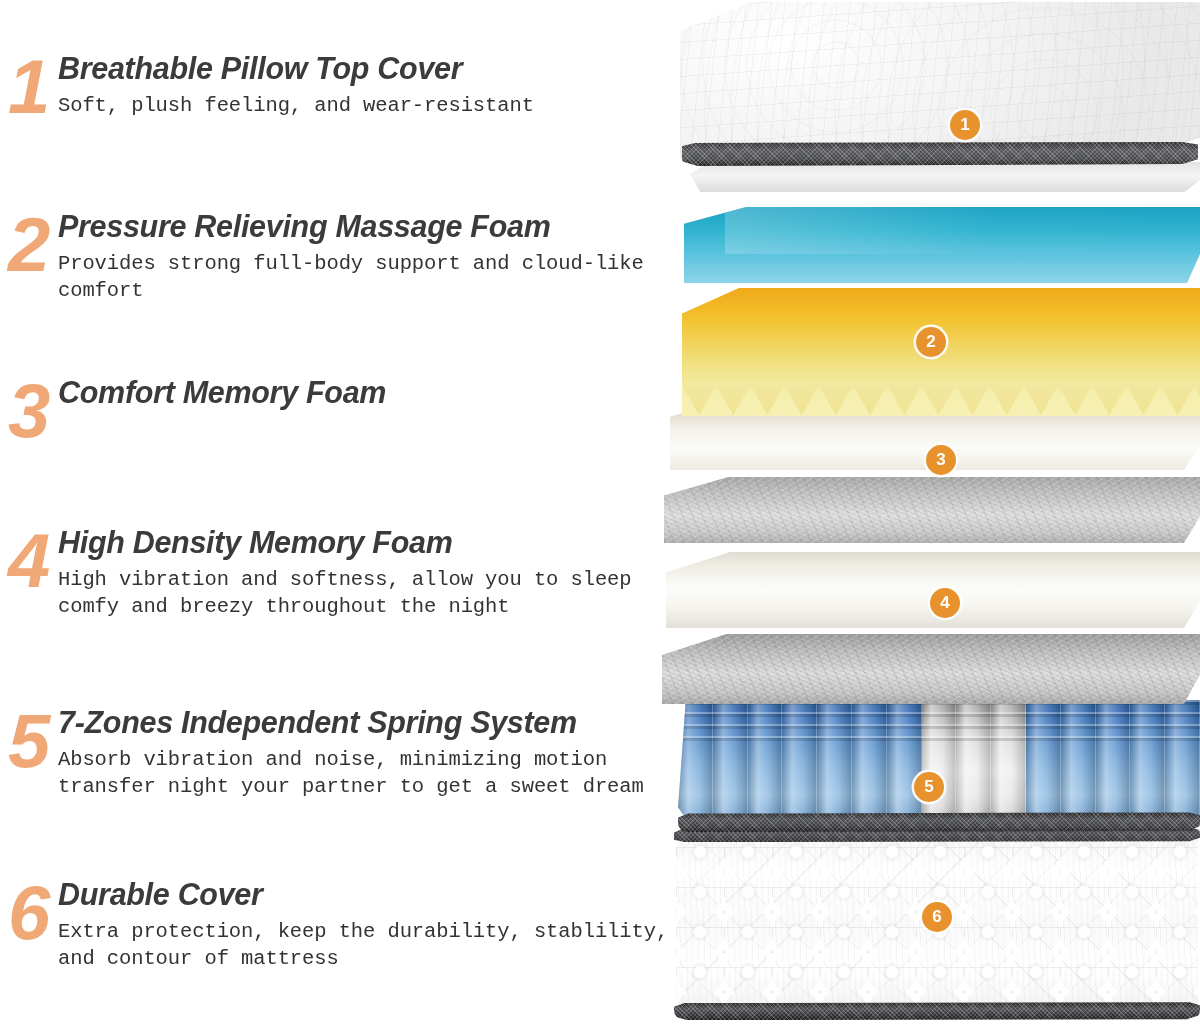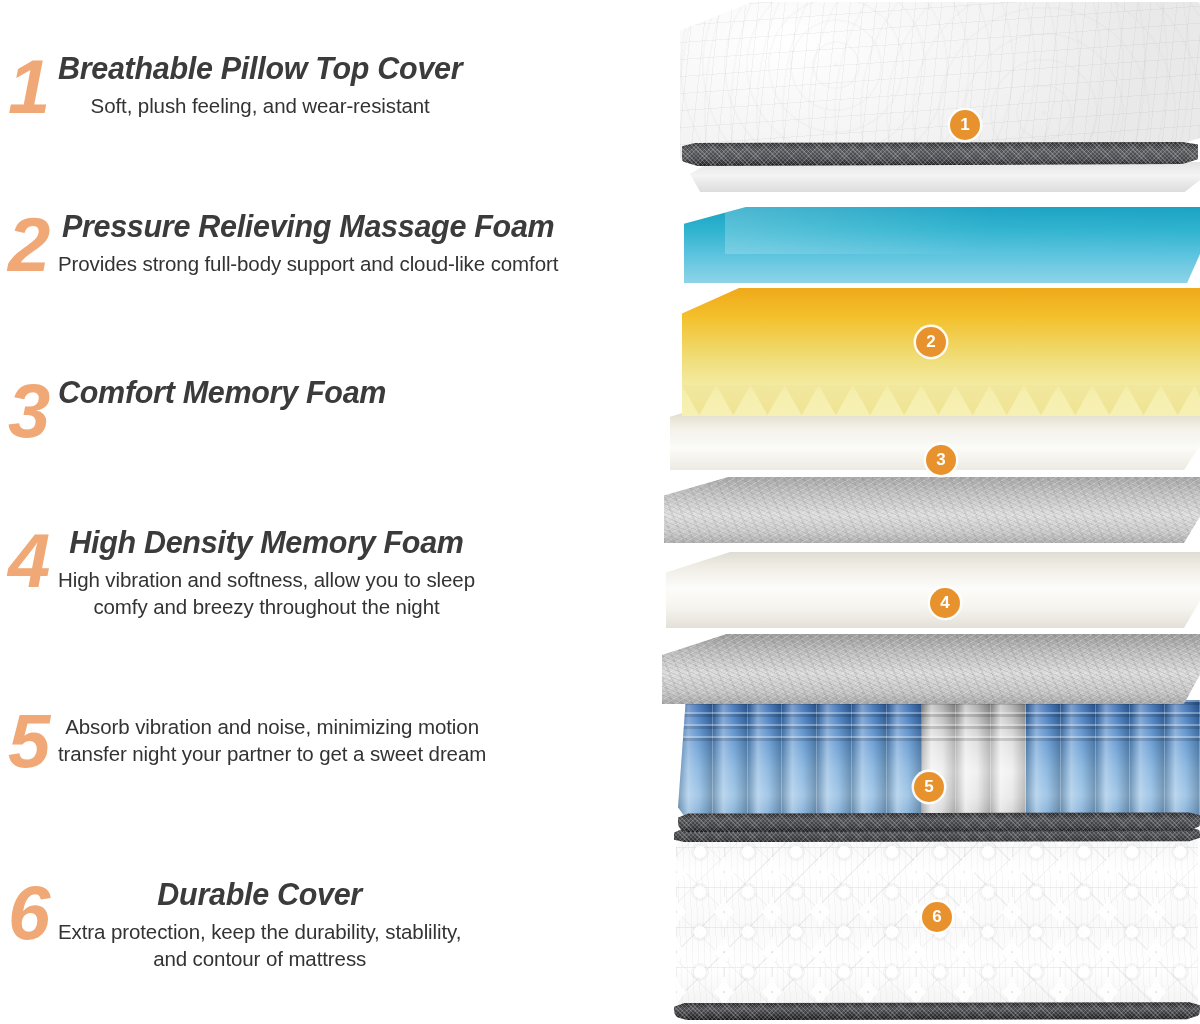--- a/index.html
+++ b/index.html
@@ -37,39 +37,39 @@
     font-weight: bold;
     color: #efa876;
     font-family: "Liberation Sans", sans-serif;
     letter-spacing: -1px;
     user-select: none;
   }
   .feat-body {
     position: absolute;
     left: 58px;
     top: 0;
-    text-align: center;
   }
   .feat-title {
     font-size: 30.5px;
     font-style: italic;
     font-weight: bold;
     color: #3b3b3b;
     line-height: 1.08;
     white-space: nowrap;
     letter-spacing: -0.3px;
   }
   .feat-desc {
     margin-top: 7px;
     font-size: 20.5px;
     font-weight: normal;
     color: #333333;
     line-height: 1.32;
     letter-spacing: -0.1px;
     white-space: pre-line;
+    font-family: Liberation Mono, monospace;
   }
 
   
   #stack {
     position: absolute;
     left: 660px;
     top: 0;
     width: 540px;
     height: 1024px;
   }
@@ -326,20 +326,21 @@
     <div class="feat-body">
       <div class="feat-title">High Density Memory Foam</div>
       <div class="feat-desc">High vibration and softness, allow you to sleep
 comfy and breezy throughout the night</div>
     </div>
   </div>
 
   <div class="feature" style="top:706px;">
     <div class="feat-num">5</div>
     <div class="feat-body">
+      <div class="feat-title">7-Zones Independent Spring System</div>
       <div class="feat-desc">Absorb vibration and noise, minimizing motion
 transfer night your partner to get a sweet dream</div>
     </div>
   </div>
 
   <div class="feature" style="top:878px;">
     <div class="feat-num">6</div>
     <div class="feat-body">
       <div class="feat-title">Durable Cover</div>
       <div class="feat-desc">Extra protection, keep the durability, stablility,

